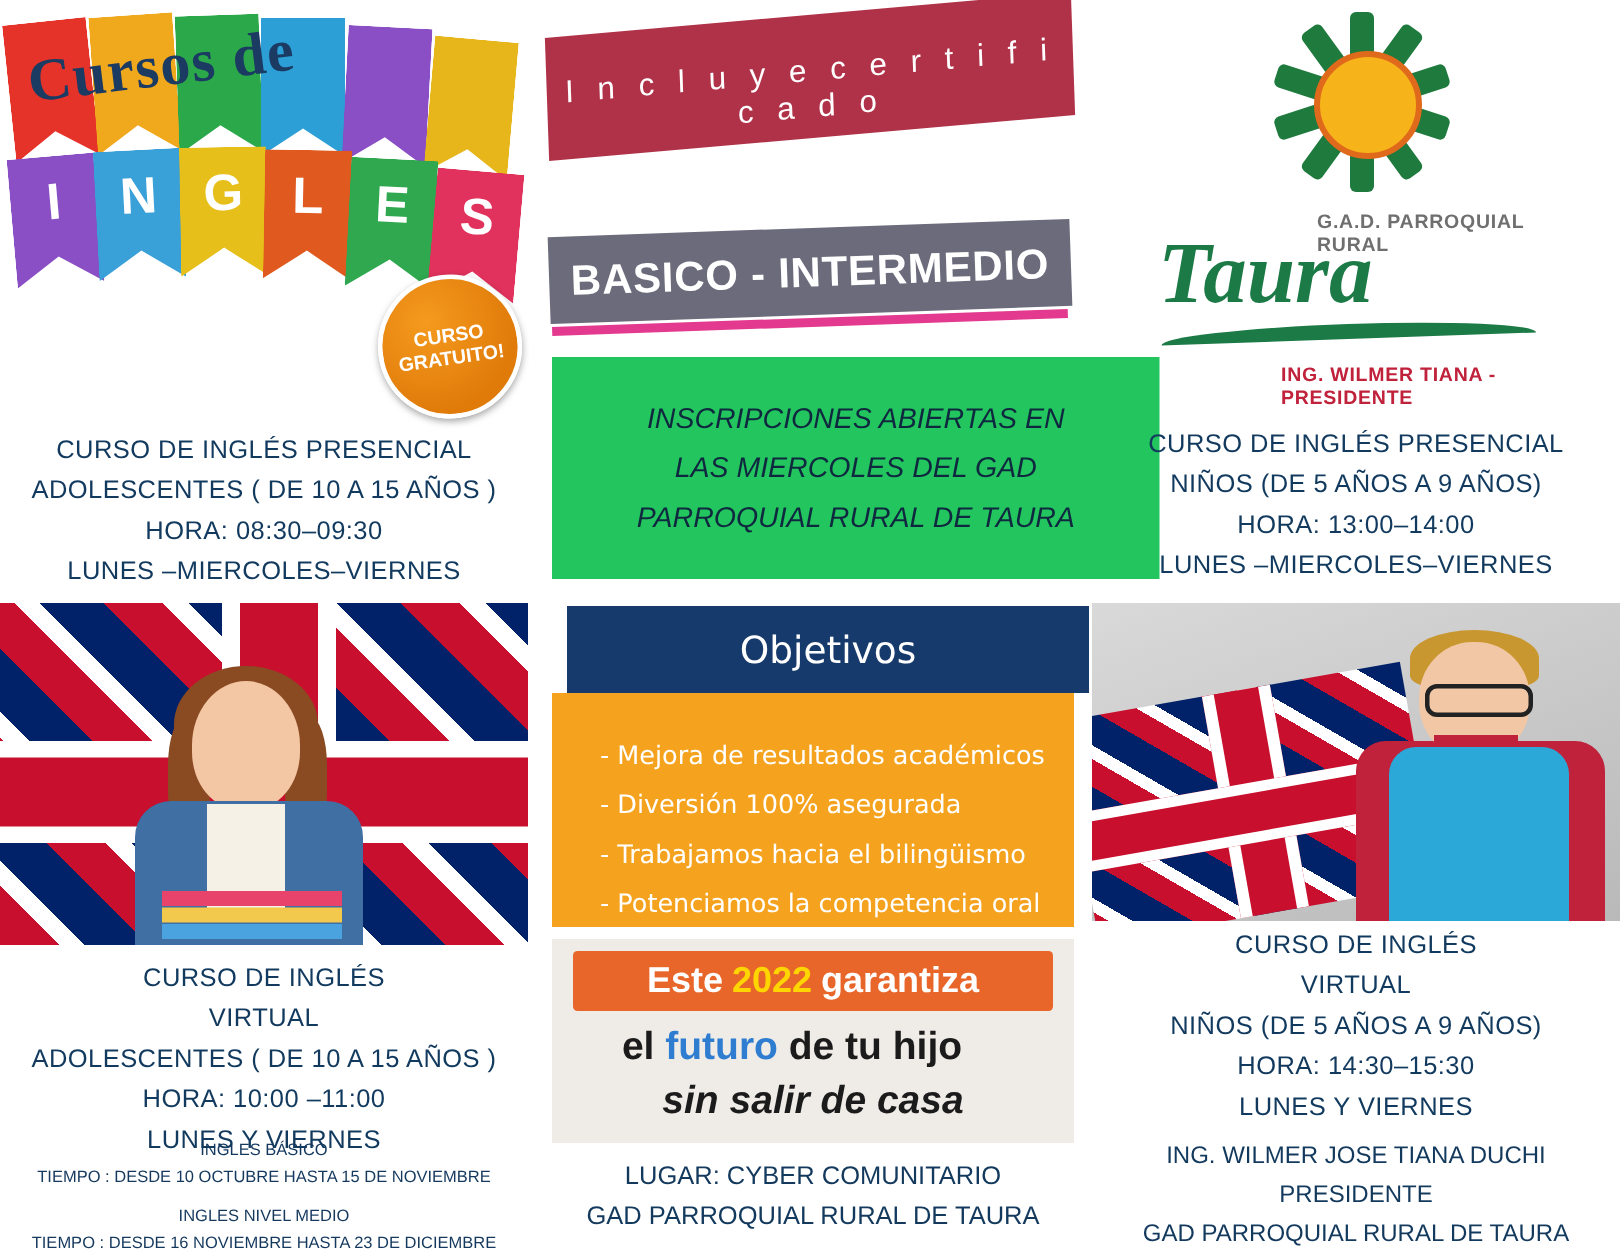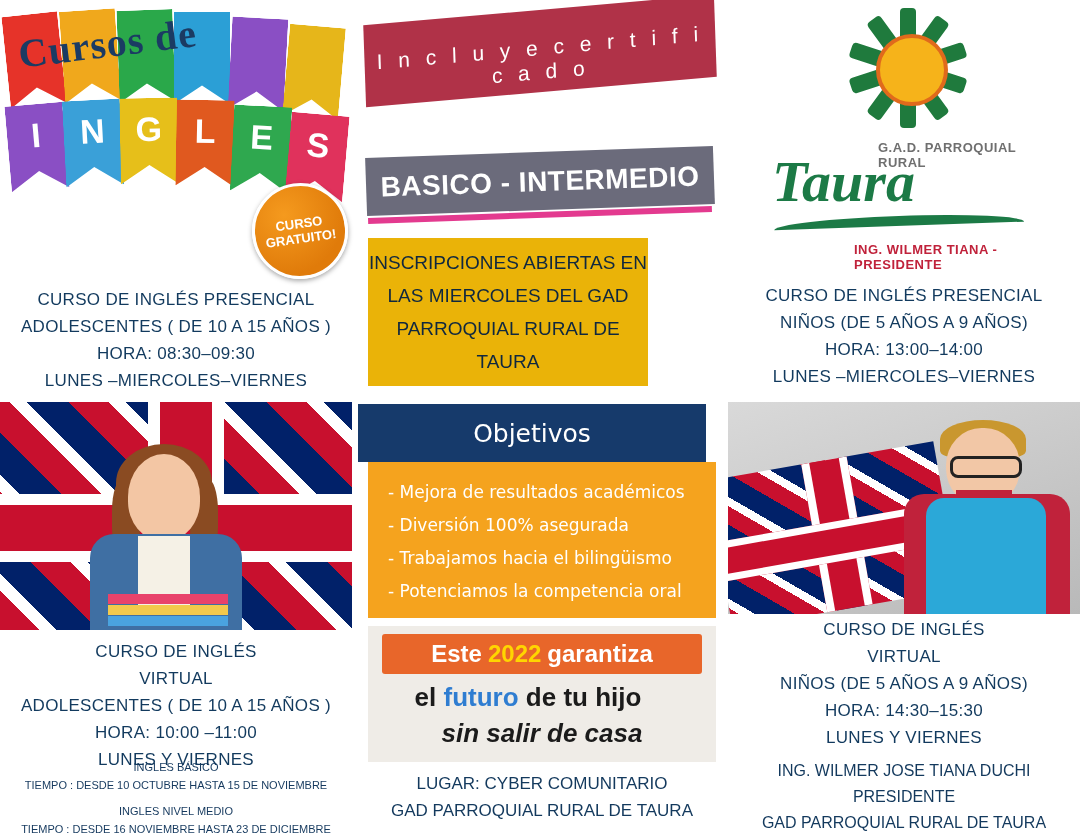--- a/index.html
+++ b/index.html
@@ -95,41 +95,41 @@
   }
   .basico span{
     display:block;text-align:center;color:#fff;font-size:28px;font-weight:bold;
     padding-top:14px;letter-spacing:.5px;
   }
   .basico-underline{
     position:absolute;left:10px;top:212px;width:344px;height:6px;background:#e33a8f;transform:rotate(-2deg);
   }
 
   .inscripciones{
-    position:absolute;left:10px;top:238px;width:280px;height:148px;
-    background:#eab308;display:flex;align-items:center;justify-content:center;
+    position:absolute;left:10px;top:238px;width:405px;height:148px;
+    background:#22c55e;display:flex;align-items:center;justify-content:center;font-style:italic;
   }
   .inscripciones p{
     margin:0;text-align:center;color:#10283f;font-size:19px;line-height:33px;
   }
 
   .objetivos-head{
-    position:absolute;left:0;top:404px;width:348px;height:58px;background:#163a6b;
+    position:absolute;left:20px;top:404px;width:348px;height:58px;background:#163a6b;
     display:flex;align-items:center;justify-content:center;
   }
   .objetivos-head span{color:#fff;font-size:25px;font-family:"DejaVu Sans", sans-serif;}
   .objetivos-body{
     position:absolute;left:10px;top:462px;width:348px;height:156px;background:#f5a31e;
     padding:10px 0 0 16px;box-sizing:border-box;
   }
   .objetivos-body li{
     list-style:none;color:#ffffff;font-size:17px;line-height:33px;
     font-family:"DejaVu Sans", sans-serif;
   }
-  .objetivos-body ul{margin:4px;padding:0;}
+  .objetivos-body ul{margin:16px;padding:0;}
 
   .garantiza-wrap{position:absolute;left:10px;top:626px;width:348px;height:136px;background:#efece7;}
   .garantiza-bar{
     position:absolute;left:14px;top:8px;width:320px;height:40px;background:#e8662a;
     border-radius:3px;display:flex;align-items:center;justify-content:center;
   }
   .garantiza-bar span{color:#ffffff;font-size:24px;font-weight:bold;}
   .garantiza-bar .yellow{color:#ffd500;margin:0 6px;}
   .garantiza-l2{position:absolute;left:0;top:56px;width:320px;text-align:center;font-size:26px;font-weight:bold;color:#1b1b1b;}
   .garantiza-l2 .blue{color:#2f7dd1;}

